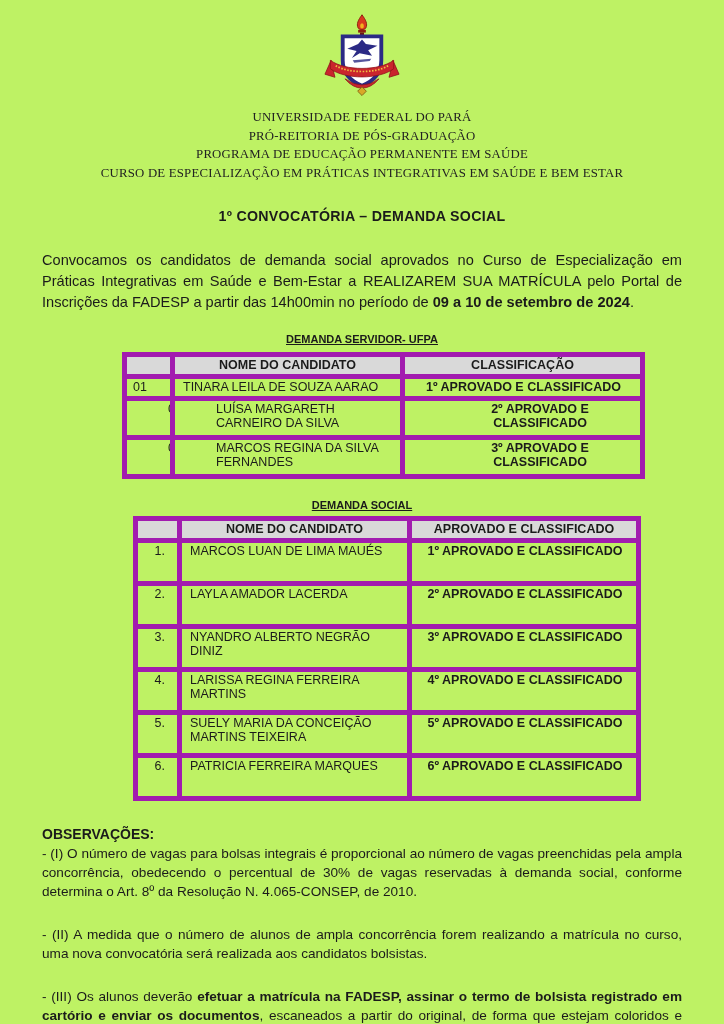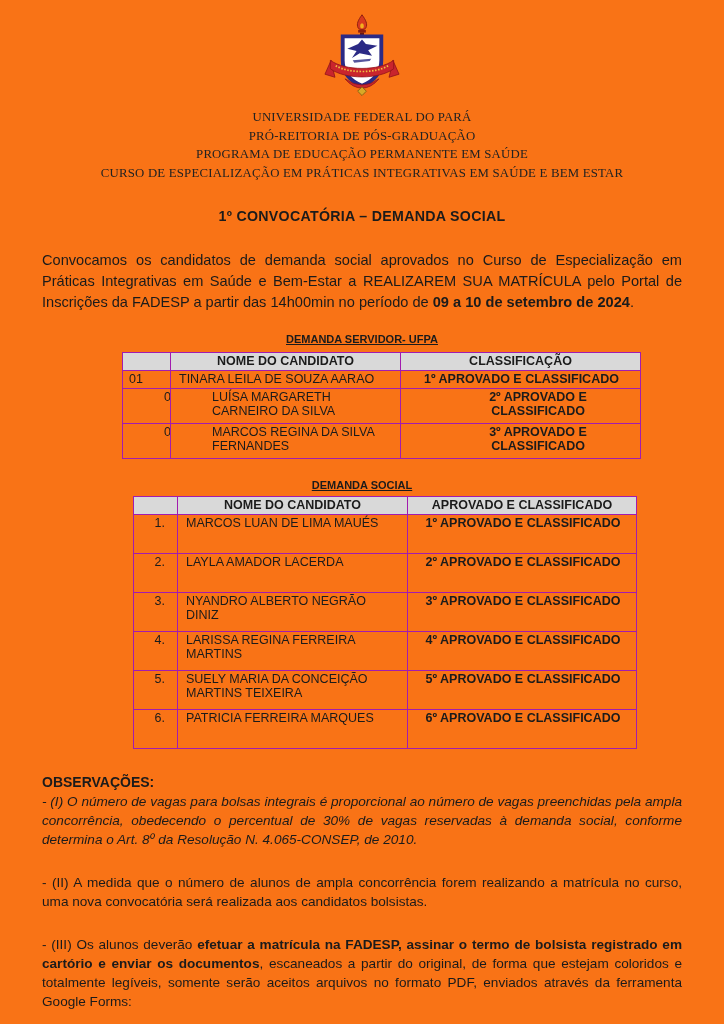--- a/index.html
+++ b/index.html
@@ -5,21 +5,21 @@
   html, body {
     margin: 0;
     padding: 0;
     background: #ffffff;
   }
   .page {
     position: relative;
     width: 724px;
     height: 1024px;
     box-sizing: border-box;
-    background: #f97316;
+    background: #bef264;
     padding: 14px 42px 0 42px;
     font-family: "Liberation Sans", sans-serif;
     color: #1b1b1b;
     overflow: hidden;
   }
   .logo-wrap {
     text-align: center;
     margin: 0 0 2px 0;
   }
   .logo-wrap svg { display: inline-block; }
@@ -51,21 +51,21 @@
     text-decoration: underline;
     font-size: 11px;
   }
   table {
     border-collapse: collapse;
     table-layout: fixed;
   }
   .t1 { width: 518px; margin: 7px 0 0 80px; }
   .t2 { width: 503px; margin: 5px 0 0 91px; }
   th, td {
-    border: 1px solid #a21caf;
+    border: 5px solid #a21caf;
     font-size: 12.5px;
     padding: 1px 6px 1px 8px;
     vertical-align: top;
     overflow: hidden;
   }
   thead th {
     background: #d9d9d9;
     font-weight: bold;
     text-align: center;
     height: 15px;
@@ -84,21 +84,21 @@
     margin-top: 24px;
     font-size: 13.6px;
     line-height: 19px;
     text-align: justify;
   }
   .obs-heading {
     font-weight: bold;
     font-size: 14px;
   }
   .obs p { margin: 0; }
-  .obs p.gap-sm { margin-top: 0; font-style: italic; }
+  .obs p.gap-sm { margin-top: 0; }
   .obs p.gap    { margin-top: 24px; }
   .form-link {
     margin-top: 18px;
     text-align: center;
     font-weight: bold;
     font-size: 13.8px;
     color: #111;
   }
   b { font-weight: bold; }
 </style>

